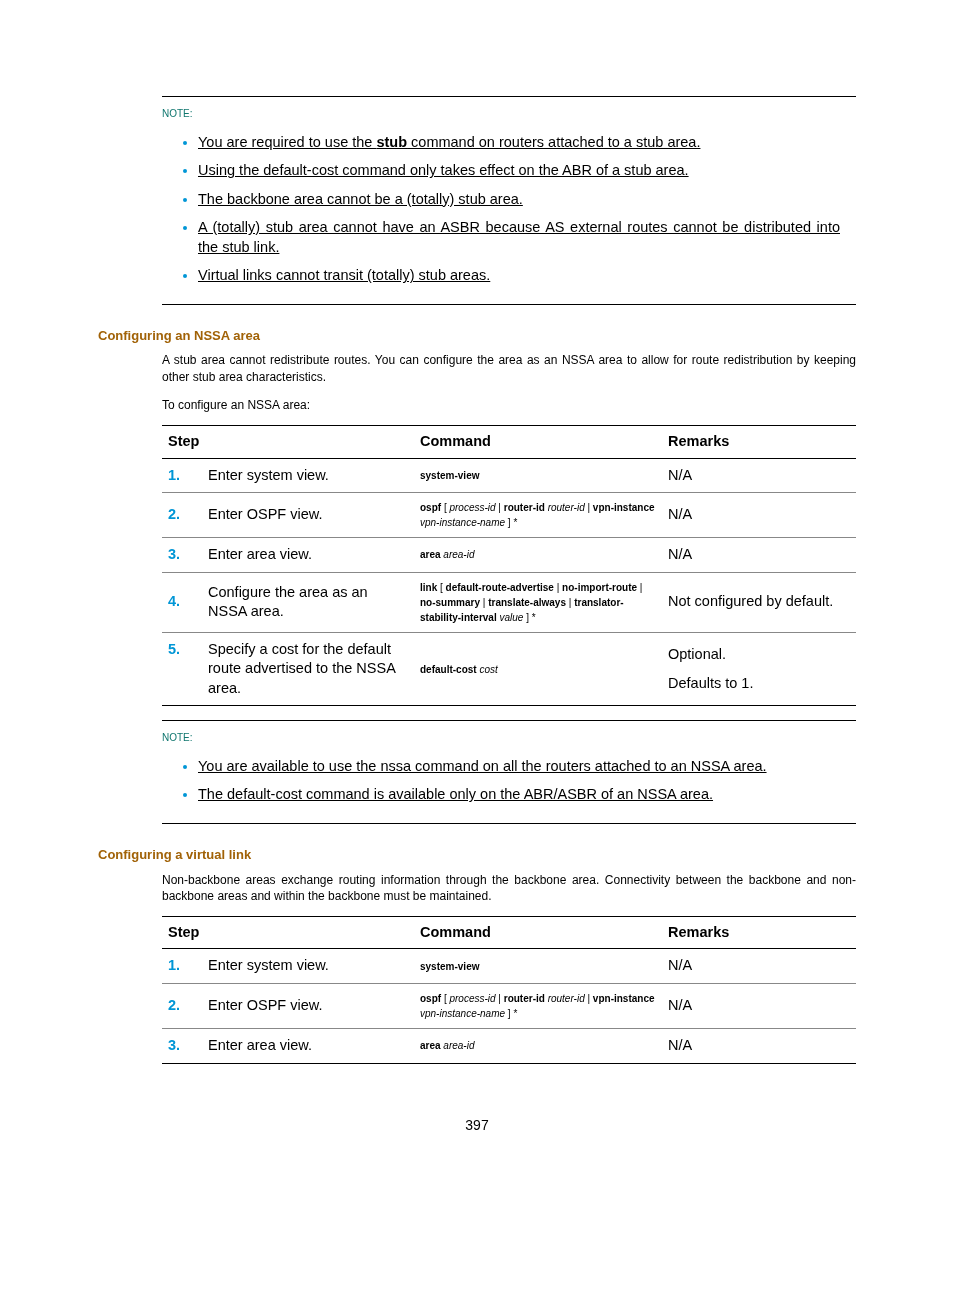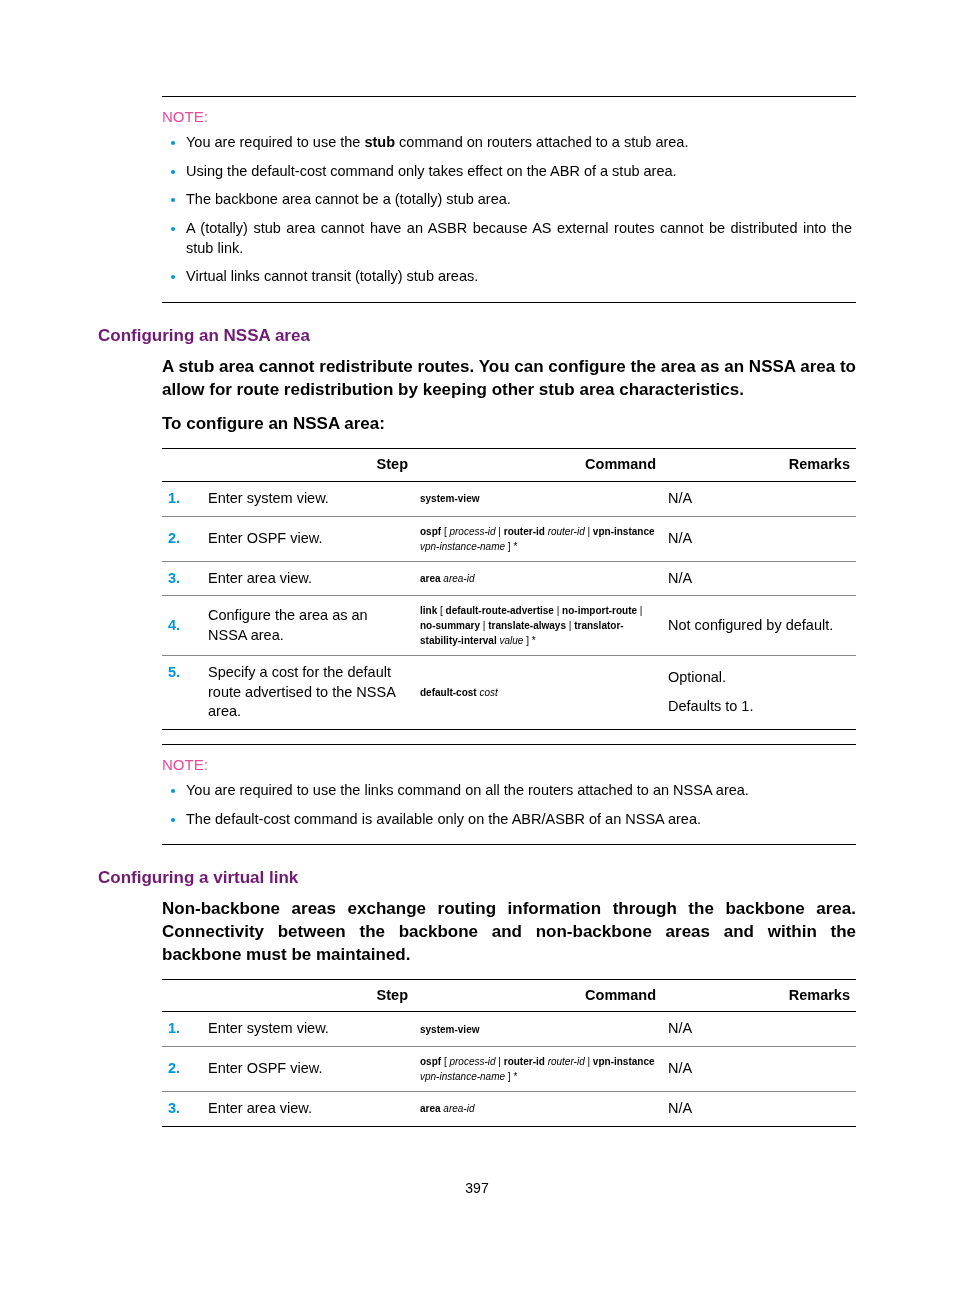--- a/index.html
+++ b/index.html
@@ -17,57 +17,57 @@
     padding: 96px 98px 60px 98px;
     width: 954px;
   }
   .note-box {
     margin: 0 0 22px 64px;
     border-top: 1px solid #000;
     border-bottom: 1px solid #000;
     padding: 6px 0 6px 0;
   }
   .note-label {
-    color: #ec4899;
-    font-size: 15px;
+    color: #0f766e;
+    font-size: 10px;
     margin: 4px 0 6px 0;
   }
   .note-list {
     list-style: disc;
-    margin: 0;
+    margin: 12px;
     padding: 0 4px 0 24px;
+    text-decoration: underline;
   }
   .note-list li {
     margin: 5px 0 9px 0;
     font-size: 14.5px;
     text-align: justify;
   }
   .note-list li::marker {
     color: #0096d6;
   }
   .h3 {
-    color: #701a75;
+    color: #a16207;
     font-weight: bold;
-    font-size: 17px;
+    font-size: 13px;
     margin: 14px 0 8px 0;
   }
   .para {
     margin: 8px 0 12px 64px;
-    font-size: 17px;
+    font-size: 12px;
     text-align: justify;
-    font-weight: bold;
   }
   table.steps {
     margin: 6px 0 14px 64px;
     width: calc(100% - 64px);
     border-collapse: collapse;
     font-size: 14.5px;
   }
   table.steps thead th {
-    text-align: right;
+    text-align: left;
     border-top: 1.5px solid #000;
     border-bottom: 1.5px solid #000;
     padding: 6px 6px;
     font-weight: bold;
   }
   table.steps tbody td {
     border-bottom: 1px solid #888;
     padding: 7px 6px;
     vertical-align: middle;
   }
@@ -163,21 +163,21 @@
         <td class="step-desc">Specify a cost for the default route advertised to the NSSA area.</td>
         <td class="cmd"><b>default-cost</b> <i>cost</i></td>
         <td style="line-height:2">Optional.<br>Defaults to 1.</td>
       </tr>
     </tbody>
   </table>
 
   <div class="note-box">
     <div class="note-label">NOTE:</div>
     <ul class="note-list">
-      <li>You are required to use the links command on all the routers attached to an NSSA area.</li>
+      <li>You are available to use the nssa command on all the routers attached to an NSSA area.</li>
       <li>The default-cost command is available only on the ABR/ASBR of an NSSA area.</li>
     </ul>
   </div>
 
   <div class="h3">Configuring a virtual link</div>
   <div class="para">Non-backbone areas exchange routing information through the backbone area. Connectivity between the backbone and non-backbone areas and within the backbone must be maintained.</div>
 
   <table class="steps">
     <colgroup>
         <col style="width:32px">

